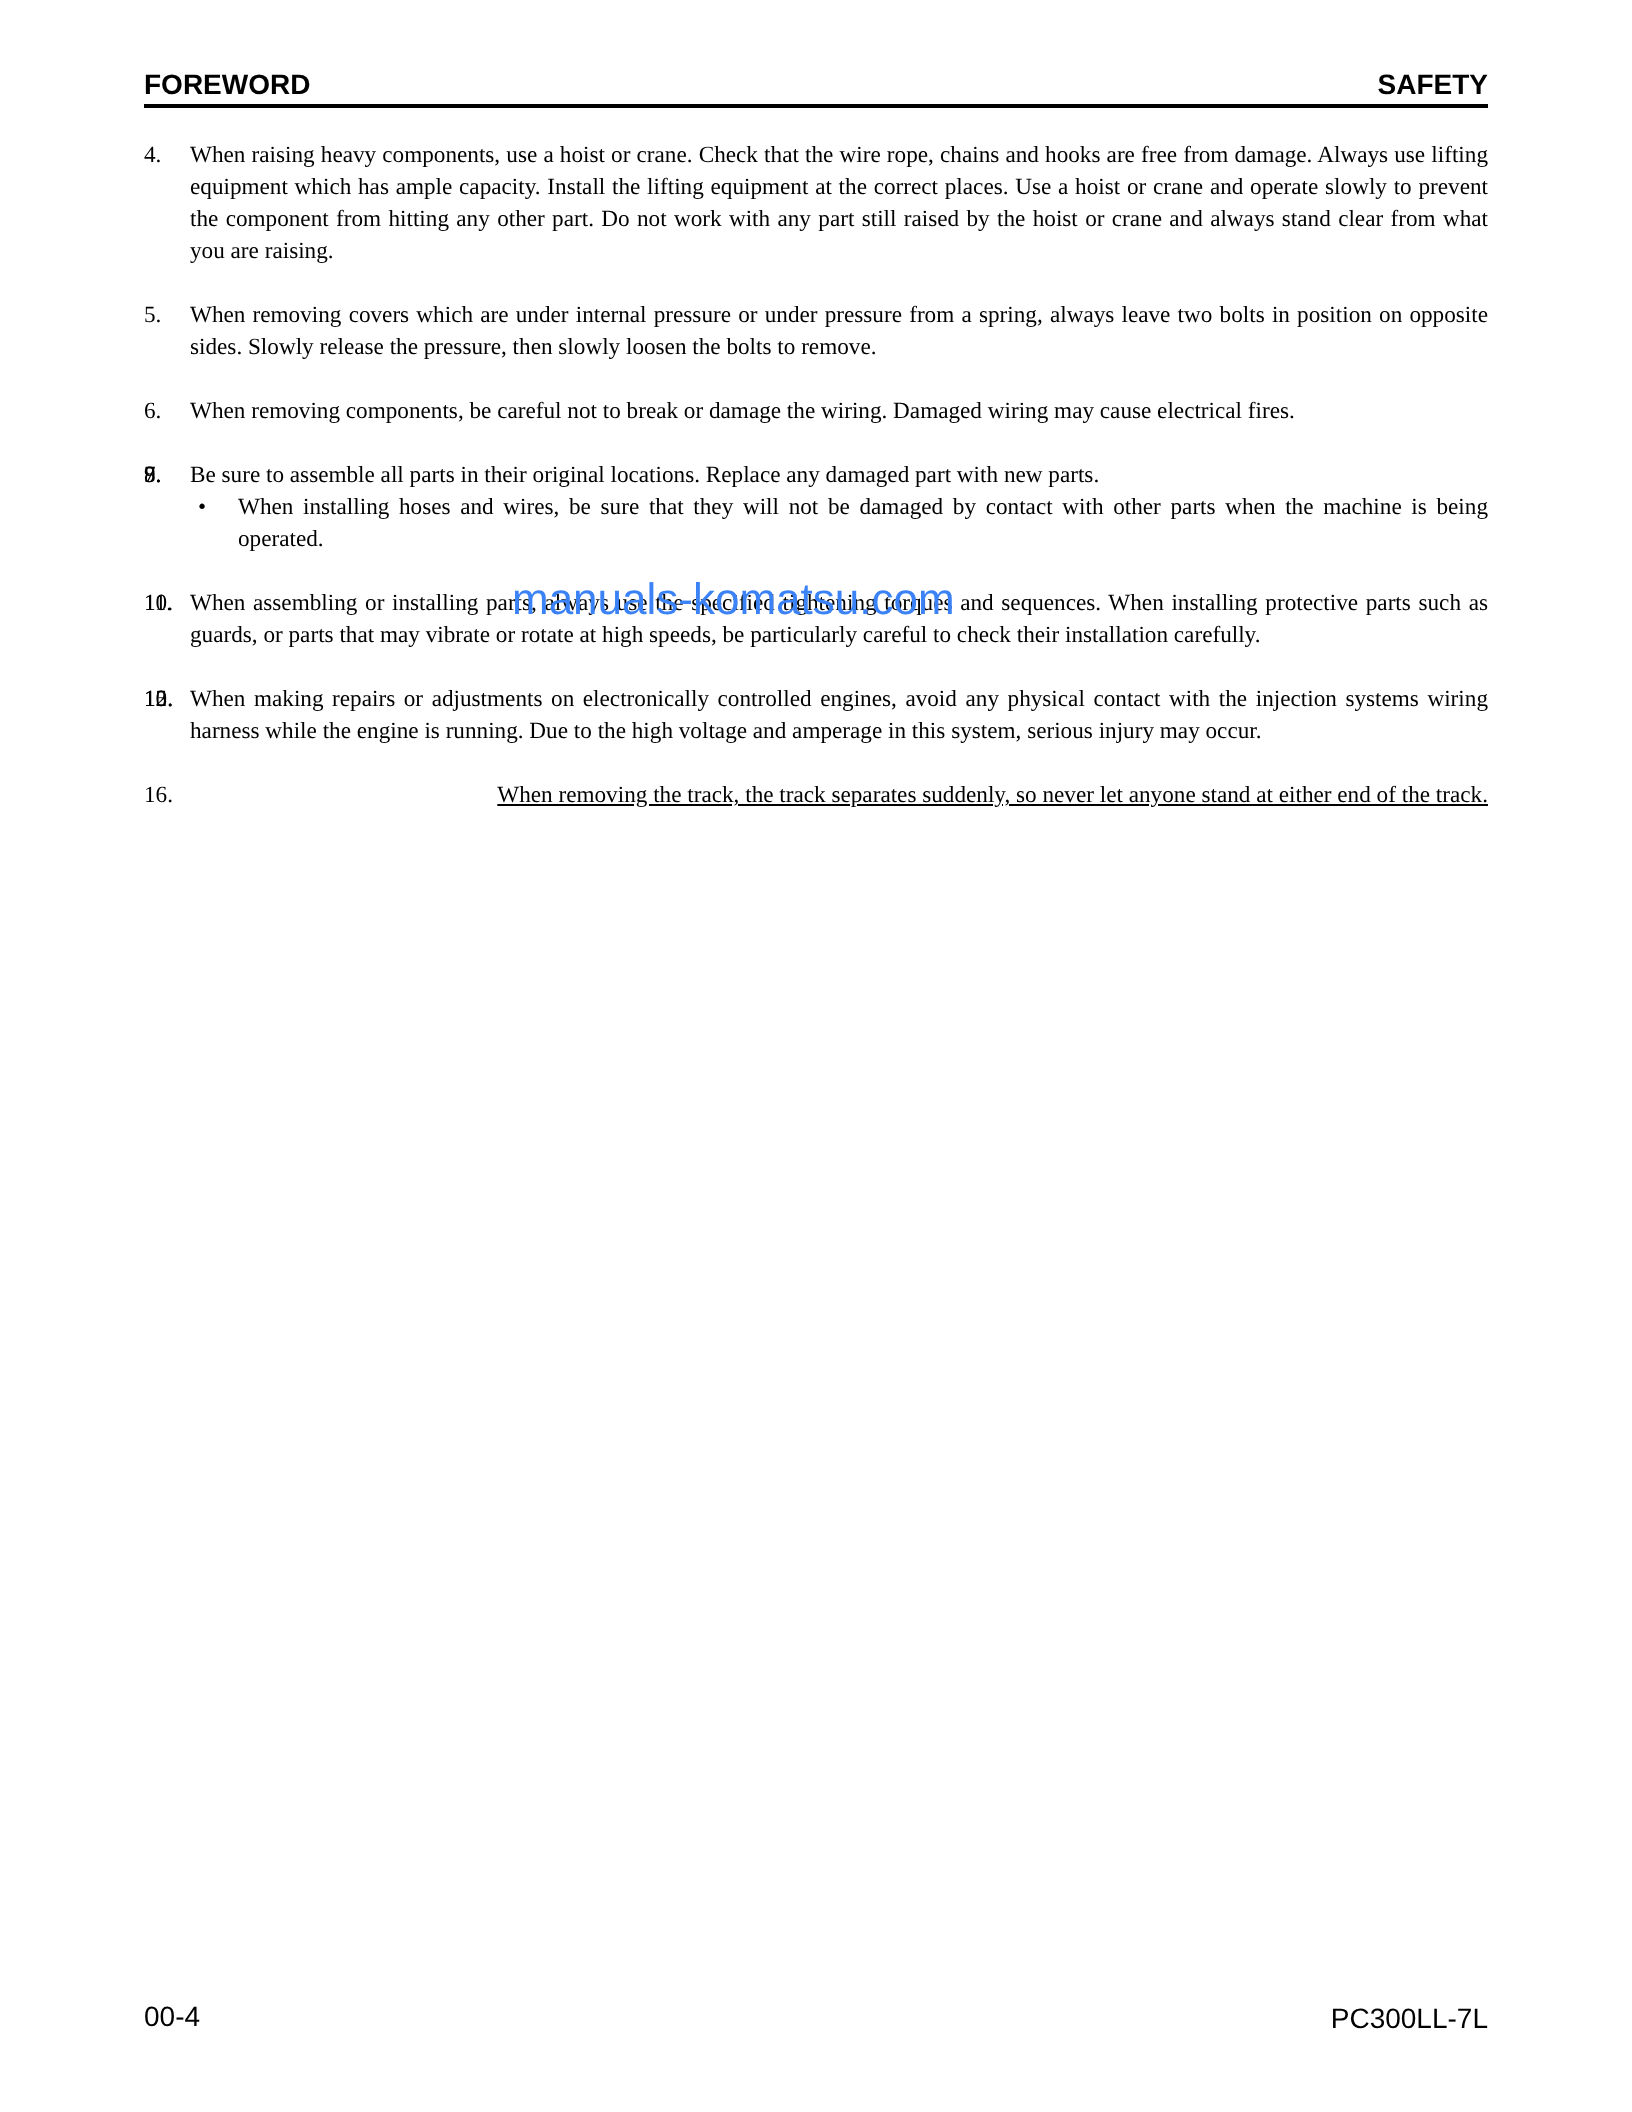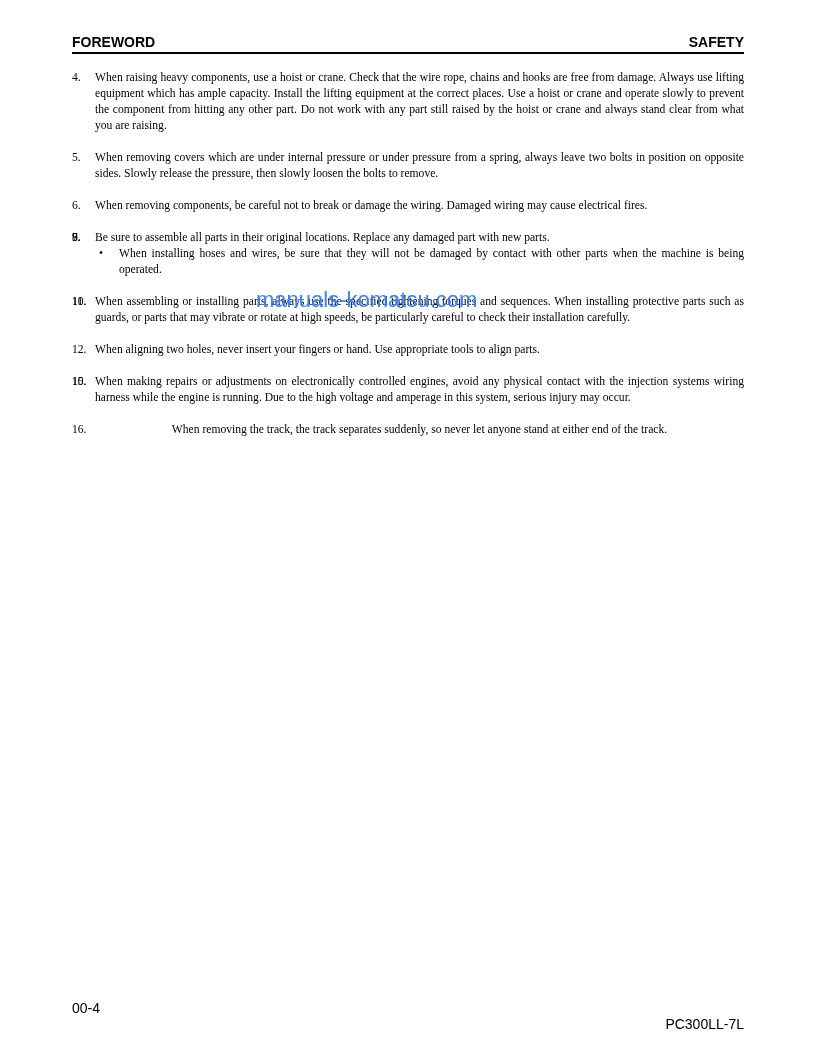--- a/index.html
+++ b/index.html
@@ -3,27 +3,27 @@
 <meta charset="utf-8">
 <style>
   html, body { margin:0; padding:0; background:#ffffff; }
   body { width:816px; height:1056px; position:relative; overflow:hidden; color:#000; }
   .header { position:absolute; left:72px; top:34px; width:672px; height:18px; border-bottom:2px solid #000; font-family:"Liberation Sans", sans-serif; font-size:14px; font-weight:bold; }
   .header .l { position:absolute; left:0; top:0; }
   .header .r { position:absolute; right:0; top:0; }
   .content { position:absolute; left:72px; top:70px; width:672px; font-family:"Liberation Serif", serif; font-size:11.6px; line-height:16px; }
   .item { position:relative; padding-left:23px; margin-bottom:16px; text-align:justify; }
   .item .num { position:absolute; left:0; top:0; }
-  .item.last-left { text-align:center; }
+  .item.last-left { text-align:right;text-decoration:underline; }
   .bullet { position:relative; padding-left:24px; margin-top:0; text-align:justify; }
   .bullet .dot { position:absolute; left:4px; top:0; }
   .watermark { position:absolute; left:256px; top:287px; font-family:"Liberation Sans", sans-serif; font-size:22px; color:#3b82f6; }
   .footer { position:absolute; left:72px; top:1000px; width:672px; font-family:"Liberation Sans", sans-serif; font-size:14px; }
   .footer .l { position:absolute; left:0; top:0; }
-  .footer .r { position:absolute; right:0; top:16px; }
+  .footer .r { position:absolute; right:0; top:1px; }
 </style>
 </head>
 <body>
 
 <div class="header">
   <span class="l">FOREWORD</span>
   <span class="r">SAFETY</span>
 </div>
 
 <div class="content">
@@ -55,21 +55,20 @@
   </div>
   <div class="item">
     <span class="num">10.</span>
   </div>
   <div class="item">
     <span class="num">11.</span>
     <span>When assembling or installing parts, always use the specified tightening torques and sequences. When installing protective parts such as guards, or parts that may vibrate or rotate at high speeds, be particularly careful to check their installation carefully.</span>
   </div>
   <div class="item">
     <span class="num">12.</span>
-    <span>When aligning two holes, never insert your fingers or hand. Use appropriate tools to align parts.</span>
   </div>
   <div class="item">
     <span class="num">10.</span>
   </div>
   <div class="item">
     <span class="num">15.</span>
     <span>When making repairs or adjustments on electronically controlled engines, avoid any physical contact with the injection systems wiring harness while the engine is running. Due to the high voltage and amperage in this system, serious injury may occur.</span>
   </div>
   <div class="item last-left">
     <span class="num">16.</span>

